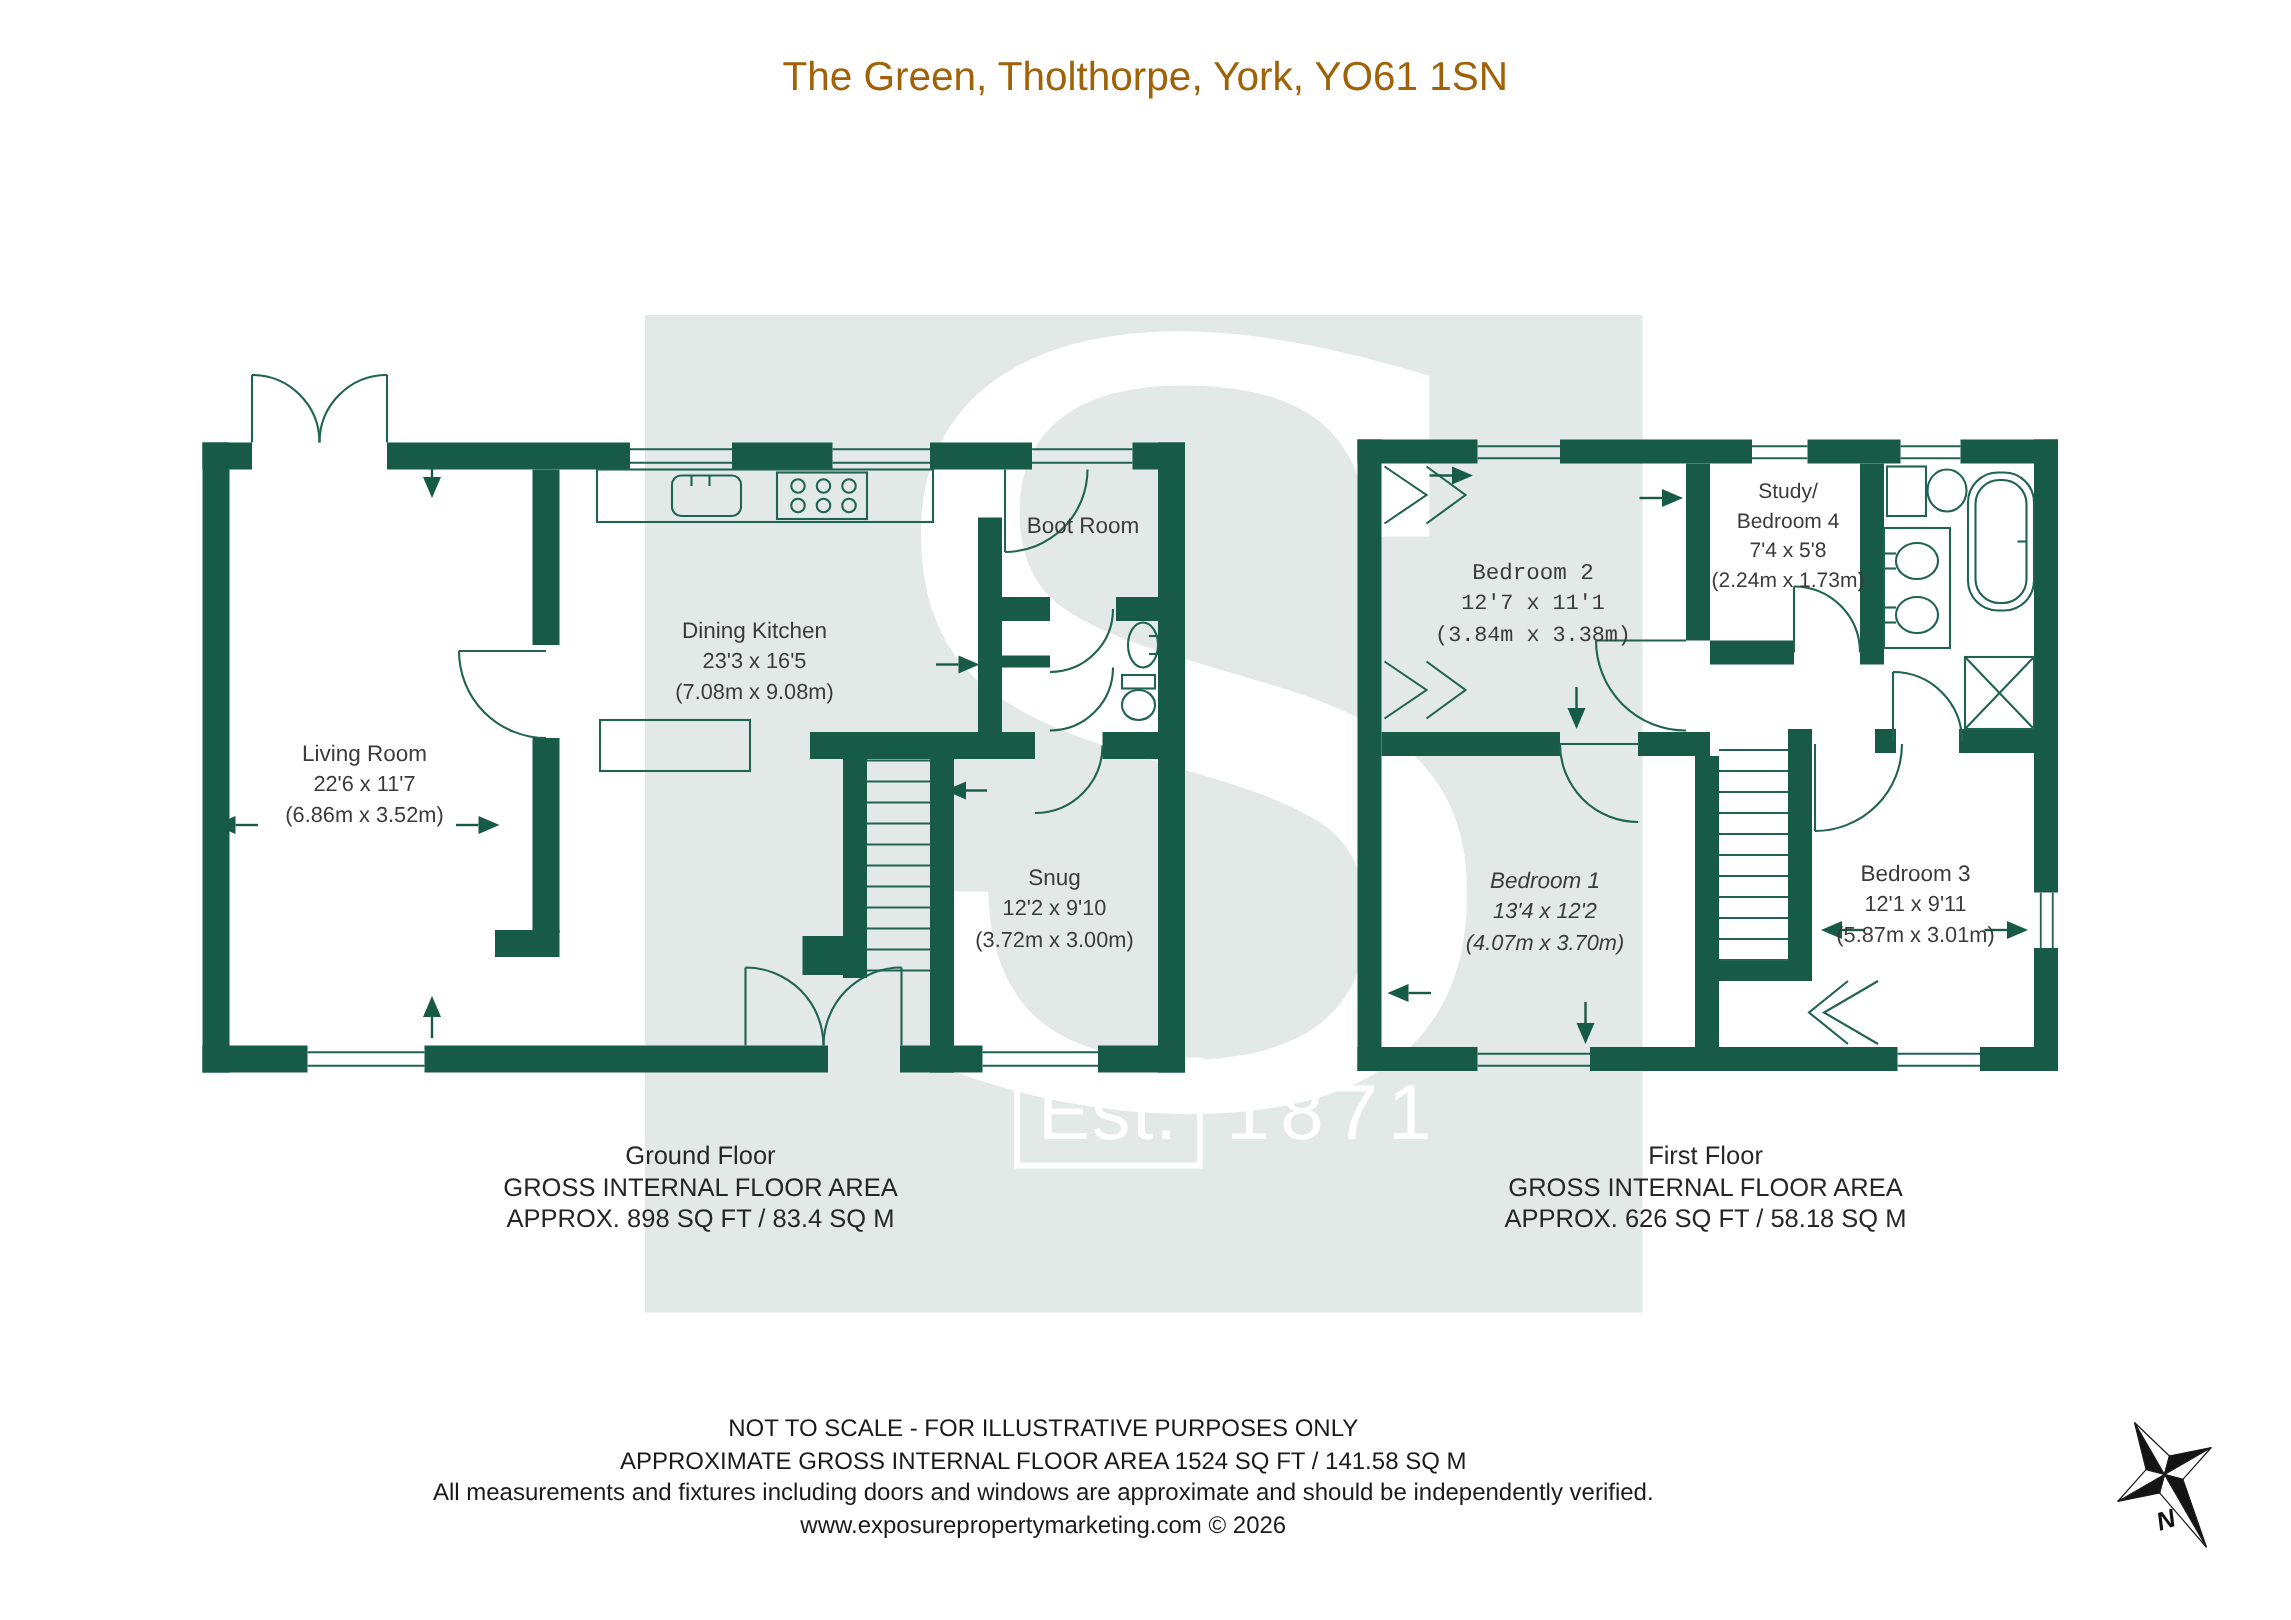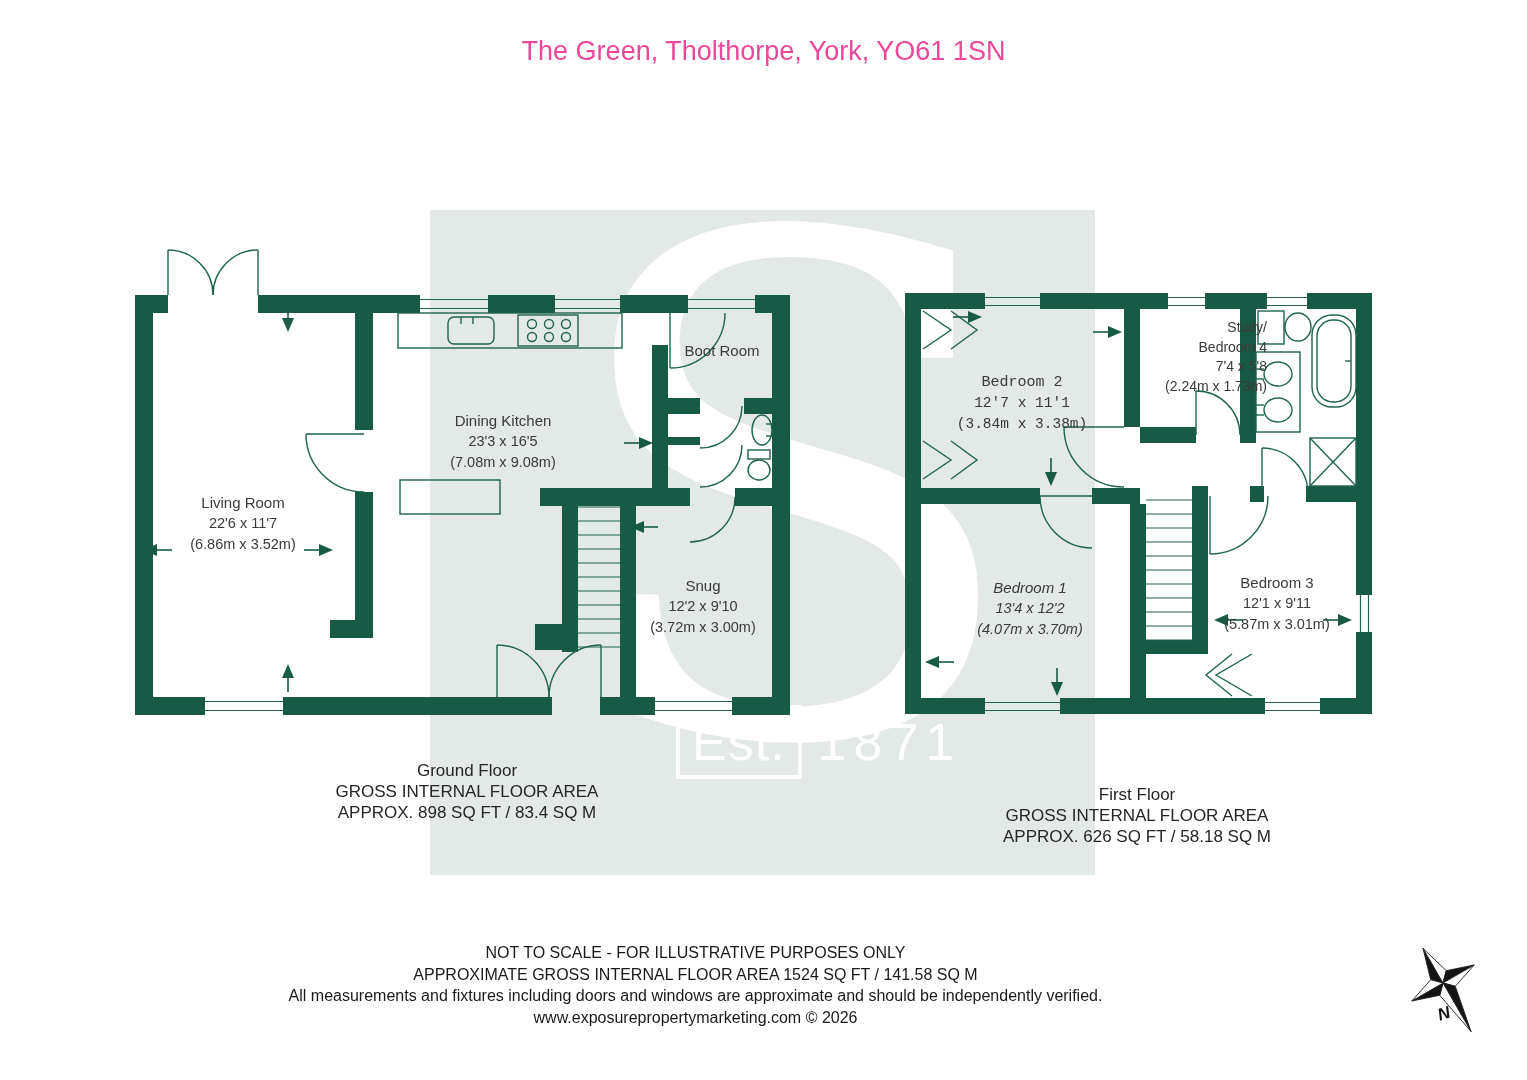--- a/index.html
+++ b/index.html
@@ -7,21 +7,21 @@
         font-family:"Liberation Sans",sans-serif;}
   .abs{position:absolute;}
   
   #band{left:430px;top:210px;width:665px;height:665px;background:#e3e9e6;}
   #wm-s{left:556px;top:150px;width:445px;height:700px;font-family:"DejaVu Serif",serif;
         font-size:690px;line-height:690px;color:#ffffff;text-align:center;}
   #wm-est{left:648px;top:705px;display:flex;align-items:center;gap:16px;color:#ffffff;}
   #wm-est .estbox{border:4px solid #ffffff;padding:3px 12px;font-size:52px;letter-spacing:1px;margin-left:28px;}
   #wm-est .year{font-size:52px;letter-spacing:7px;}
   
-  #title{left:0;top:36px;width:1527px;text-align:center;font-size:27px;color:#ec4899;}
+  #title{left:0;top:36px;width:1527px;text-align:center;font-size:27px;color:#a16207;}
   .room-label{text-align:center;color:#3a3a3a;font-size:14.5px;line-height:21px;}
   .room-label .rname{font-size:15px;}
   .caption{text-align:center;color:#262626;font-size:17px;line-height:21px;}
   #footer{left:0;top:942px;width:1391px;text-align:center;color:#1a1a1a;
           font-size:16px;line-height:21.5px;}
   #north-label{left:1438px;top:1004px;font-size:17px;font-weight:bold;font-style:italic;
                color:#111;transform:rotate(-18deg);}
   svg{position:absolute;left:0;top:0;}
   .wall{fill:#175a46;}
   .thin{stroke:#1f6350;stroke-width:1.4;fill:none;}
@@ -271,21 +271,21 @@
     <div class="rname">Snug</div>
     <div>12'2 x 9'10</div>
     <div>(3.72m x 3.00m)</div>
   </div>
 
   <div class="abs room-label" style="left:937px;top:372px;width:170px;font-family:Liberation Mono, monospace;">
     <div class="rname">Bedroom 2</div>
     <div>12'7 x 11'1</div>
     <div>(3.84m x 3.38m)</div>
   </div>
-  <div class="abs room-label" style="left:1117px;top:318px;width:150px;line-height:19.5px;font-size:14px;text-align:right;">
+  <div class="abs room-label" style="left:1117px;top:318px;width:150px;line-height:19.5px;font-size:14px;">
     <div class="rname" style="font-size:14px;">Study/</div>
     <div class="rname" style="font-size:14px;">Bedroom 4</div>
     <div>7'4 x 5'8</div>
     <div>(2.24m x 1.73m)</div>
   </div>
   <div class="abs room-label" style="left:945px;top:577px;width:170px;font-style:italic;">
     <div class="rname">Bedroom 1</div>
     <div>13'4 x 12'2</div>
     <div>(4.07m x 3.70m)</div>
   </div>
@@ -293,21 +293,21 @@
     <div class="rname">Bedroom 3</div>
     <div>12'1 x 9'11</div>
     <div>(5.87m x 3.01m)</div>
   </div>
 
   <div class="abs caption" style="left:312px;top:760px;width:310px;">
     <div>Ground Floor</div>
     <div>GROSS INTERNAL FLOOR AREA</div>
     <div>APPROX. 898 SQ FT / 83.4 SQ M</div>
   </div>
-  <div class="abs caption" style="left:982px;top:784px;width:310px;">
+  <div class="abs caption" style="left:982px;top:760px;width:310px;">
     <div>First Floor</div>
     <div>GROSS INTERNAL FLOOR AREA</div>
     <div>APPROX. 626 SQ FT / 58.18 SQ M</div>
   </div>
 
   <div class="abs" id="footer">
     <div>NOT TO SCALE - FOR ILLUSTRATIVE PURPOSES ONLY</div>
     <div>APPROXIMATE GROSS INTERNAL FLOOR AREA 1524 SQ FT / 141.58 SQ M</div>
     <div>All measurements and fixtures including doors and windows are approximate and should be independently verified.</div>
     <div>www.exposurepropertymarketing.com © 2026</div>

